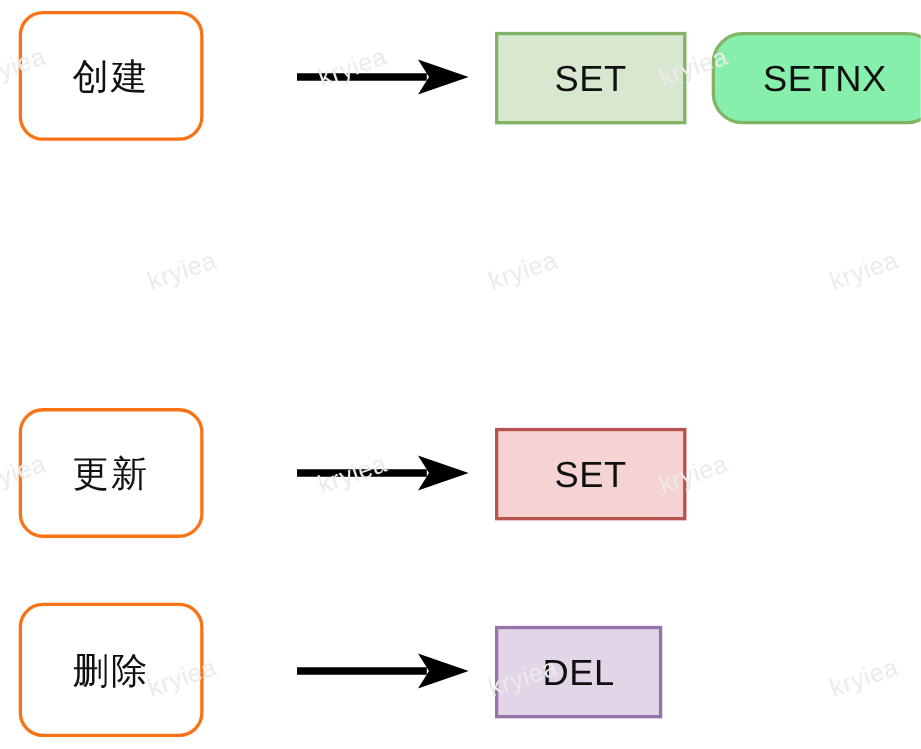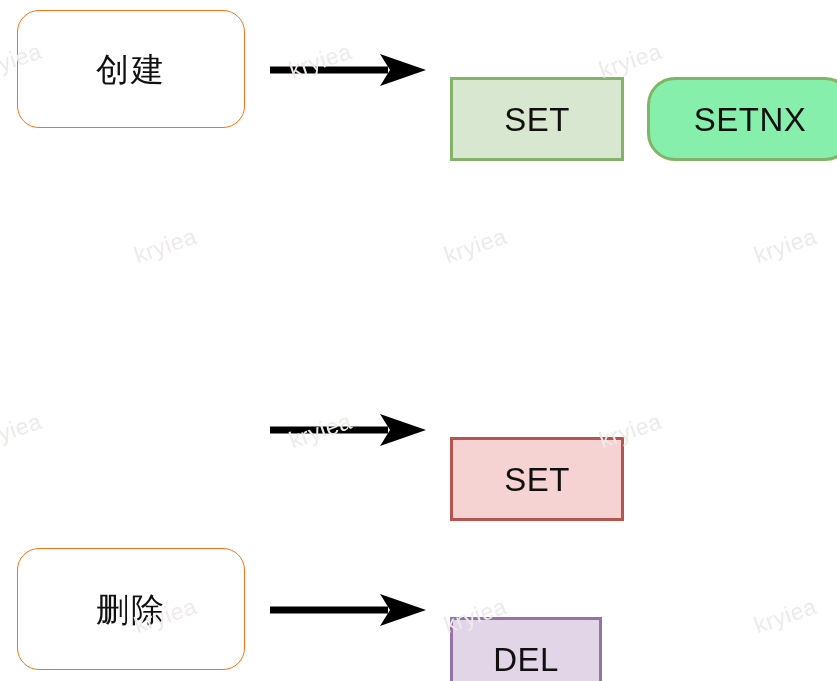--- a/index.html
+++ b/index.html
@@ -52,23 +52,23 @@
     left: 0;
     width: 837px;
     z-index: 2;
   }
 
   
   .node-box {
     position: absolute;
     box-sizing: border-box;
     left: 17px;
-    width: 228px;
+    width: 168px;
     background: #ffffff;
-    border: 1px solid #f97316;
+    border: 3px solid #f97316;
     border-radius: 22px;
     display: flex;
     align-items: center;
     justify-content: center;
   }
   .node-label {
     font-family: "Liberation Sans", sans-serif;
     font-size: 33px;
     color: #111111;
     letter-spacing: 2px;
@@ -86,21 +86,20 @@
   
   .cmd-box {
     position: absolute;
     box-sizing: border-box;
     height: 84px;
     border-width: 3px;
     border-style: solid;
     display: flex;
     align-items: center;
     justify-content: center;
-    margin-top: 48px;
   }
   .cmd-label {
     font-family: "Liberation Sans", sans-serif;
     font-size: 33px;
     color: #101010;
     line-height: 1;
     letter-spacing: 0.5px;
   }
 </style>
 </head>
@@ -122,20 +121,23 @@
       <span class="cmd-label">SET</span>
     </div>
 
     <div class="cmd-box" style="left:647px;width:206px;top:29px;background:#86efac;border-color:#82b366;border-radius:28px;">
       <span class="cmd-label">SETNX</span>
     </div>
   </div>
 
 
   <div class="row" style="top:360px;height:170px;">
+    <div class="node-box" style="top:11px;height:118px;">
+      <span class="node-label">更新</span>
+    </div>
 
     <svg class="arrow" style="top:50px;" viewBox="0 0 160 40" xmlns="http://www.w3.org/2000/svg">
       <line x1="2" y1="20" x2="120" y2="20" stroke="#000000" stroke-width="7"></line>
       <polygon points="112,4 158,20 112,36 122,20" fill="#000000"></polygon>
     </svg>
 
     <div class="cmd-box" style="left:450px;width:174px;top:29px;background:#f5d3d3;border-color:#b85450;">
       <span class="cmd-label">SET</span>
     </div>
   </div>

